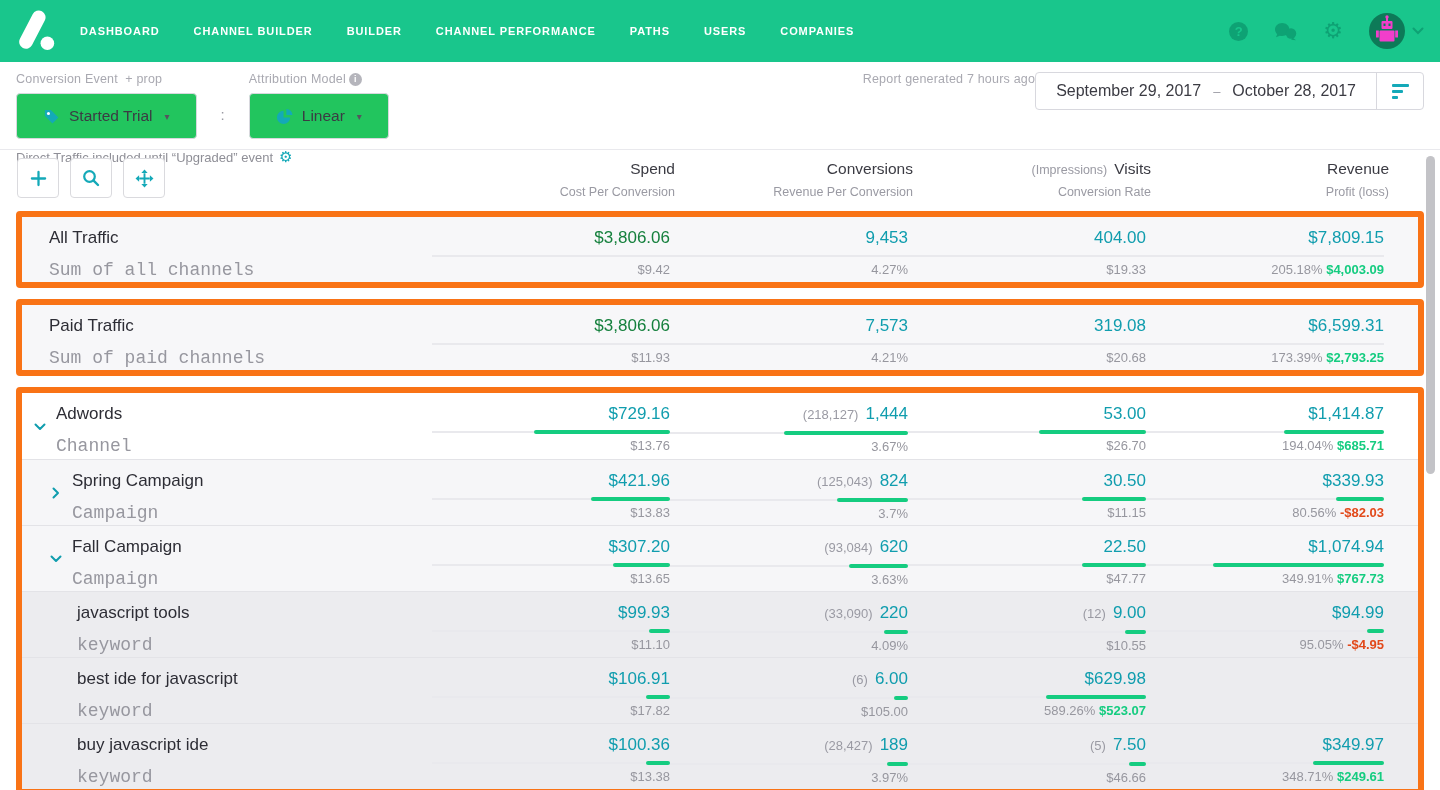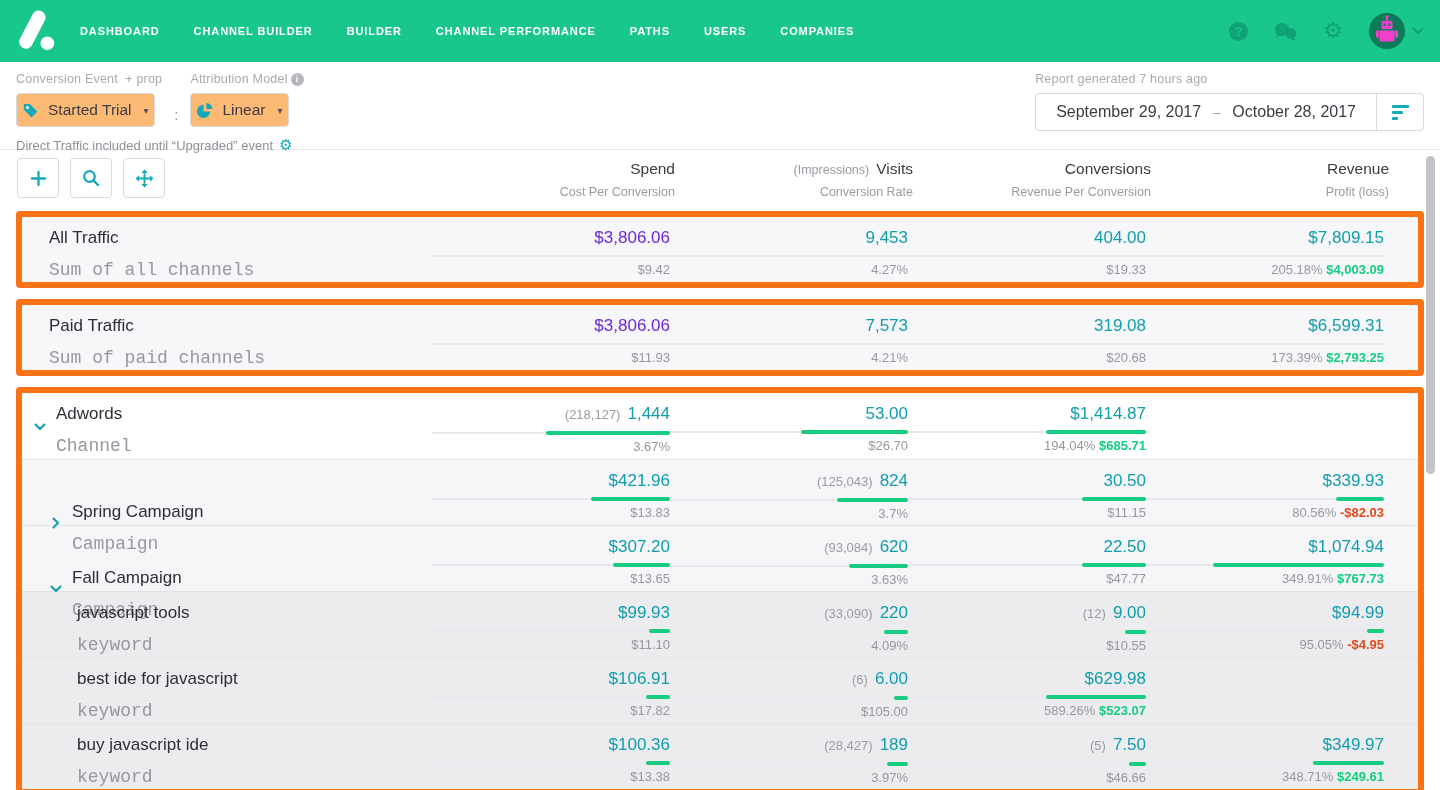--- a/index.html
+++ b/index.html
@@ -14,30 +14,30 @@
   .nav-right{display:flex;align-items:center;gap:26px;}
   .help-ico{width:19px;height:19px;border-radius:50%;background:#0ea274;color:#19c68c;
             font-weight:bold;font-size:13px;display:flex;align-items:center;justify-content:center;}
   .gear-ico{color:#0ea274;font-size:22px;line-height:1;}
   .avatar-wrap{display:flex;align-items:center;gap:7px;}
 
   
   .filterbar{height:88px;box-sizing:border-box;border-bottom:1px solid #e9e9ed;
              display:flex;justify-content:space-between;padding:10px 16px 0;}
   .flabel{font-size:12.5px;color:#a9a9b1;margin-bottom:7px;letter-spacing:.2px;}
-  .fcols{display:flex;align-items:flex-start;gap:12px;}
-  .dd{display:inline-flex;align-items:center;gap:9px;height:34px;padding:0 5px;border:1px solid #d8d8de;
-      border-radius:4px;background:#fdba74;font-size:15.5px;color:#3b3b43;cursor:pointer;box-sizing:border-box;}
+  .fcols{display:flex;align-items:flex-start;gap:24px;}
+  .dd{display:inline-flex;align-items:center;gap:9px;height:46px;padding:0 26px;border:1px solid #d8d8de;
+      border-radius:4px;background:#22c55e;font-size:15.5px;color:#3b3b43;cursor:pointer;box-sizing:border-box;}
   .caret{font-size:10px;color:#55555e;margin-left:3px;}
   .colon{margin-top:34px;color:#9a9aa3;font-size:15px;}
   .info-ico{display:inline-flex;width:13px;height:13px;border-radius:50%;background:#b5b5bc;color:#fff;
             font-size:9px;align-items:center;justify-content:center;font-weight:bold;vertical-align:1px;margin-left:3px;}
   .note{font-size:13px;color:#8f8f97;display:flex;align-items:center;gap:6px;margin-top:9px;}
   .note .gear-teal{color:#14a9b8;font-size:15px;}
-  .fright{display:flex;flex-direction:column;align-items:flex-start;text-align:right;}
+  .fright{display:flex;flex-direction:row;align-items:flex-start;text-align:right;}
   .datebox{display:flex;align-items:stretch;border:1px solid #d8d8de;border-radius:4px;height:38px;background:#fff;box-sizing:border-box;}
   .dates{display:flex;align-items:center;gap:12px;padding:0 20px;font-size:16px;color:#3b3b43;}
   .dsep{color:#9a9aa3;font-size:13px;}
   .fbtn{width:46px;border-left:1px solid #d8d8de;display:flex;align-items:center;justify-content:center;cursor:pointer;}
   .fbars{width:17px;}
   .fbars i{display:block;height:3px;background:#14a9b8;border-radius:1px;margin-bottom:3px;}
   .fbars i:nth-child(1){width:17px;}
   .fbars i:nth-child(2){width:11px;}
   .fbars i:nth-child(3){width:6px;margin-bottom:0;}
 
@@ -57,31 +57,31 @@
   .row{height:66px;box-sizing:border-box;padding:11px 34px 0 0;cursor:pointer;}
   .card.solo .row{height:65px;}
   .row+.row{border-top:1px solid #e3e3e7;}
   .lvl-summary{background:#f7f7f9;}
   .lvl-channel{background:#fff;}
   .lvl-campaign{background:#f6f6f8;}
   .lvl-keyword{background:#ececef;}
 
   .cell.label{display:flex;padding-left:27px;}
   .lvl-channel .cell.label{padding-left:11px;}
-  .lvl-campaign .cell.label{padding-left:27px;margin-top:31px;}
+  .lvl-campaign .cell.label{padding-left:27px;}
   .lvl-keyword .cell.label{padding-left:55px;}
   .chev{align-self:center;margin-right:9px;margin-top:-10px;flex:0 0 auto;}
   .lname{font-size:17px;color:#2d2d35;line-height:20px;white-space:nowrap;}
   .ltype{font-size:18px;color:#97979f;margin-top:12px;font-family:Liberation Mono, monospace;}
 
   .cell.num{text-align:right;}
   .mline{line-height:20px;display:flex;justify-content:flex-end;align-items:baseline;gap:7px;}
   .mv{font-size:17px;}
   .mv.teal{color:#109dae;}
-  .mv.dark{color:#6d28d9;}
+  .mv.dark{color:#15803d;}
   .prefix{font-size:13px;color:#9a9aa3;}
   .divline{position:relative;height:2px;background:#e9e9ed;margin-top:7px;}
   .bar{position:absolute;right:0;top:-1px;height:4px;background:#15cc80;border-radius:2px;}
   .sub{font-size:13px;color:#97979f;margin-top:5px;min-height:15px;}
   .sub b{font-weight:bold;}
   .sub b.pos{color:#15cc80;}
   .sub b.neg{color:#e2491a;}
 
   .scroll-thumb{position:fixed;right:5px;top:156px;width:9px;height:318px;background:#c3c3c7;border-radius:5px;}
 </style>
@@ -211,28 +211,28 @@
           </g>
           <path d="M9 4v10M4 9h10" stroke="#14a9b8" stroke-width="1.8"></path>
         </svg>
       </button>
     </div>
     <div class="hcell">
       <div class="h-main">Spend</div>
       <div class="h-sub">Cost Per Conversion</div>
     </div>
     <div class="hcell">
+      <div class="h-main">Conversions</div>
+      <div class="h-sub">Revenue Per Conversion</div>
+    </div>
+    <div class="hcell">
       <div class="h-main">
         <span class="h-prefix">(Impressions)</span><span>Visits</span>
       </div>
       <div class="h-sub">Conversion Rate</div>
-    </div>
-    <div class="hcell">
-      <div class="h-main">Conversions</div>
-      <div class="h-sub">Revenue Per Conversion</div>
     </div>
     <div class="hcell">
       <div class="h-main">Revenue</div>
       <div class="h-sub">Profit (loss)</div>
     </div>
   </div>
 
   <div id="rows-host">
       <div class="card solo">
         <div class="row grid lvl-summary">
@@ -320,20 +320,29 @@
             <svg class="chev" width="14" height="14" viewBox="0 0 14 14">
        <path d="M2.5 4.5L7 9l4.5-4.5" fill="none" stroke="#109dae" stroke-width="2" stroke-linecap="round" stroke-linejoin="round"></path>
             </svg>
        <div class="ltext">
          <div class="lname">Adwords</div>
          <div class="ltype">Channel</div>
        </div>
           </div>
           <div class="cell num">
     <div class="mline">
+              <span class="mv teal">$729.16</span>
+            </div>
+    <div class="divline">
+              <i class="bar" style="width:57.0%"></i>
+            </div>
+    <div class="sub">$13.76</div>
+          </div>
+          <div class="cell num">
+    <div class="mline">
               <span class="prefix">(218,127)</span>
               <span class="mv teal">1,444</span>
             </div>
     <div class="divline">
               <i class="bar" style="width:52.0%"></i>
             </div>
     <div class="sub">3.67%</div>
           </div>
           <div class="cell num">
     <div class="mline">

